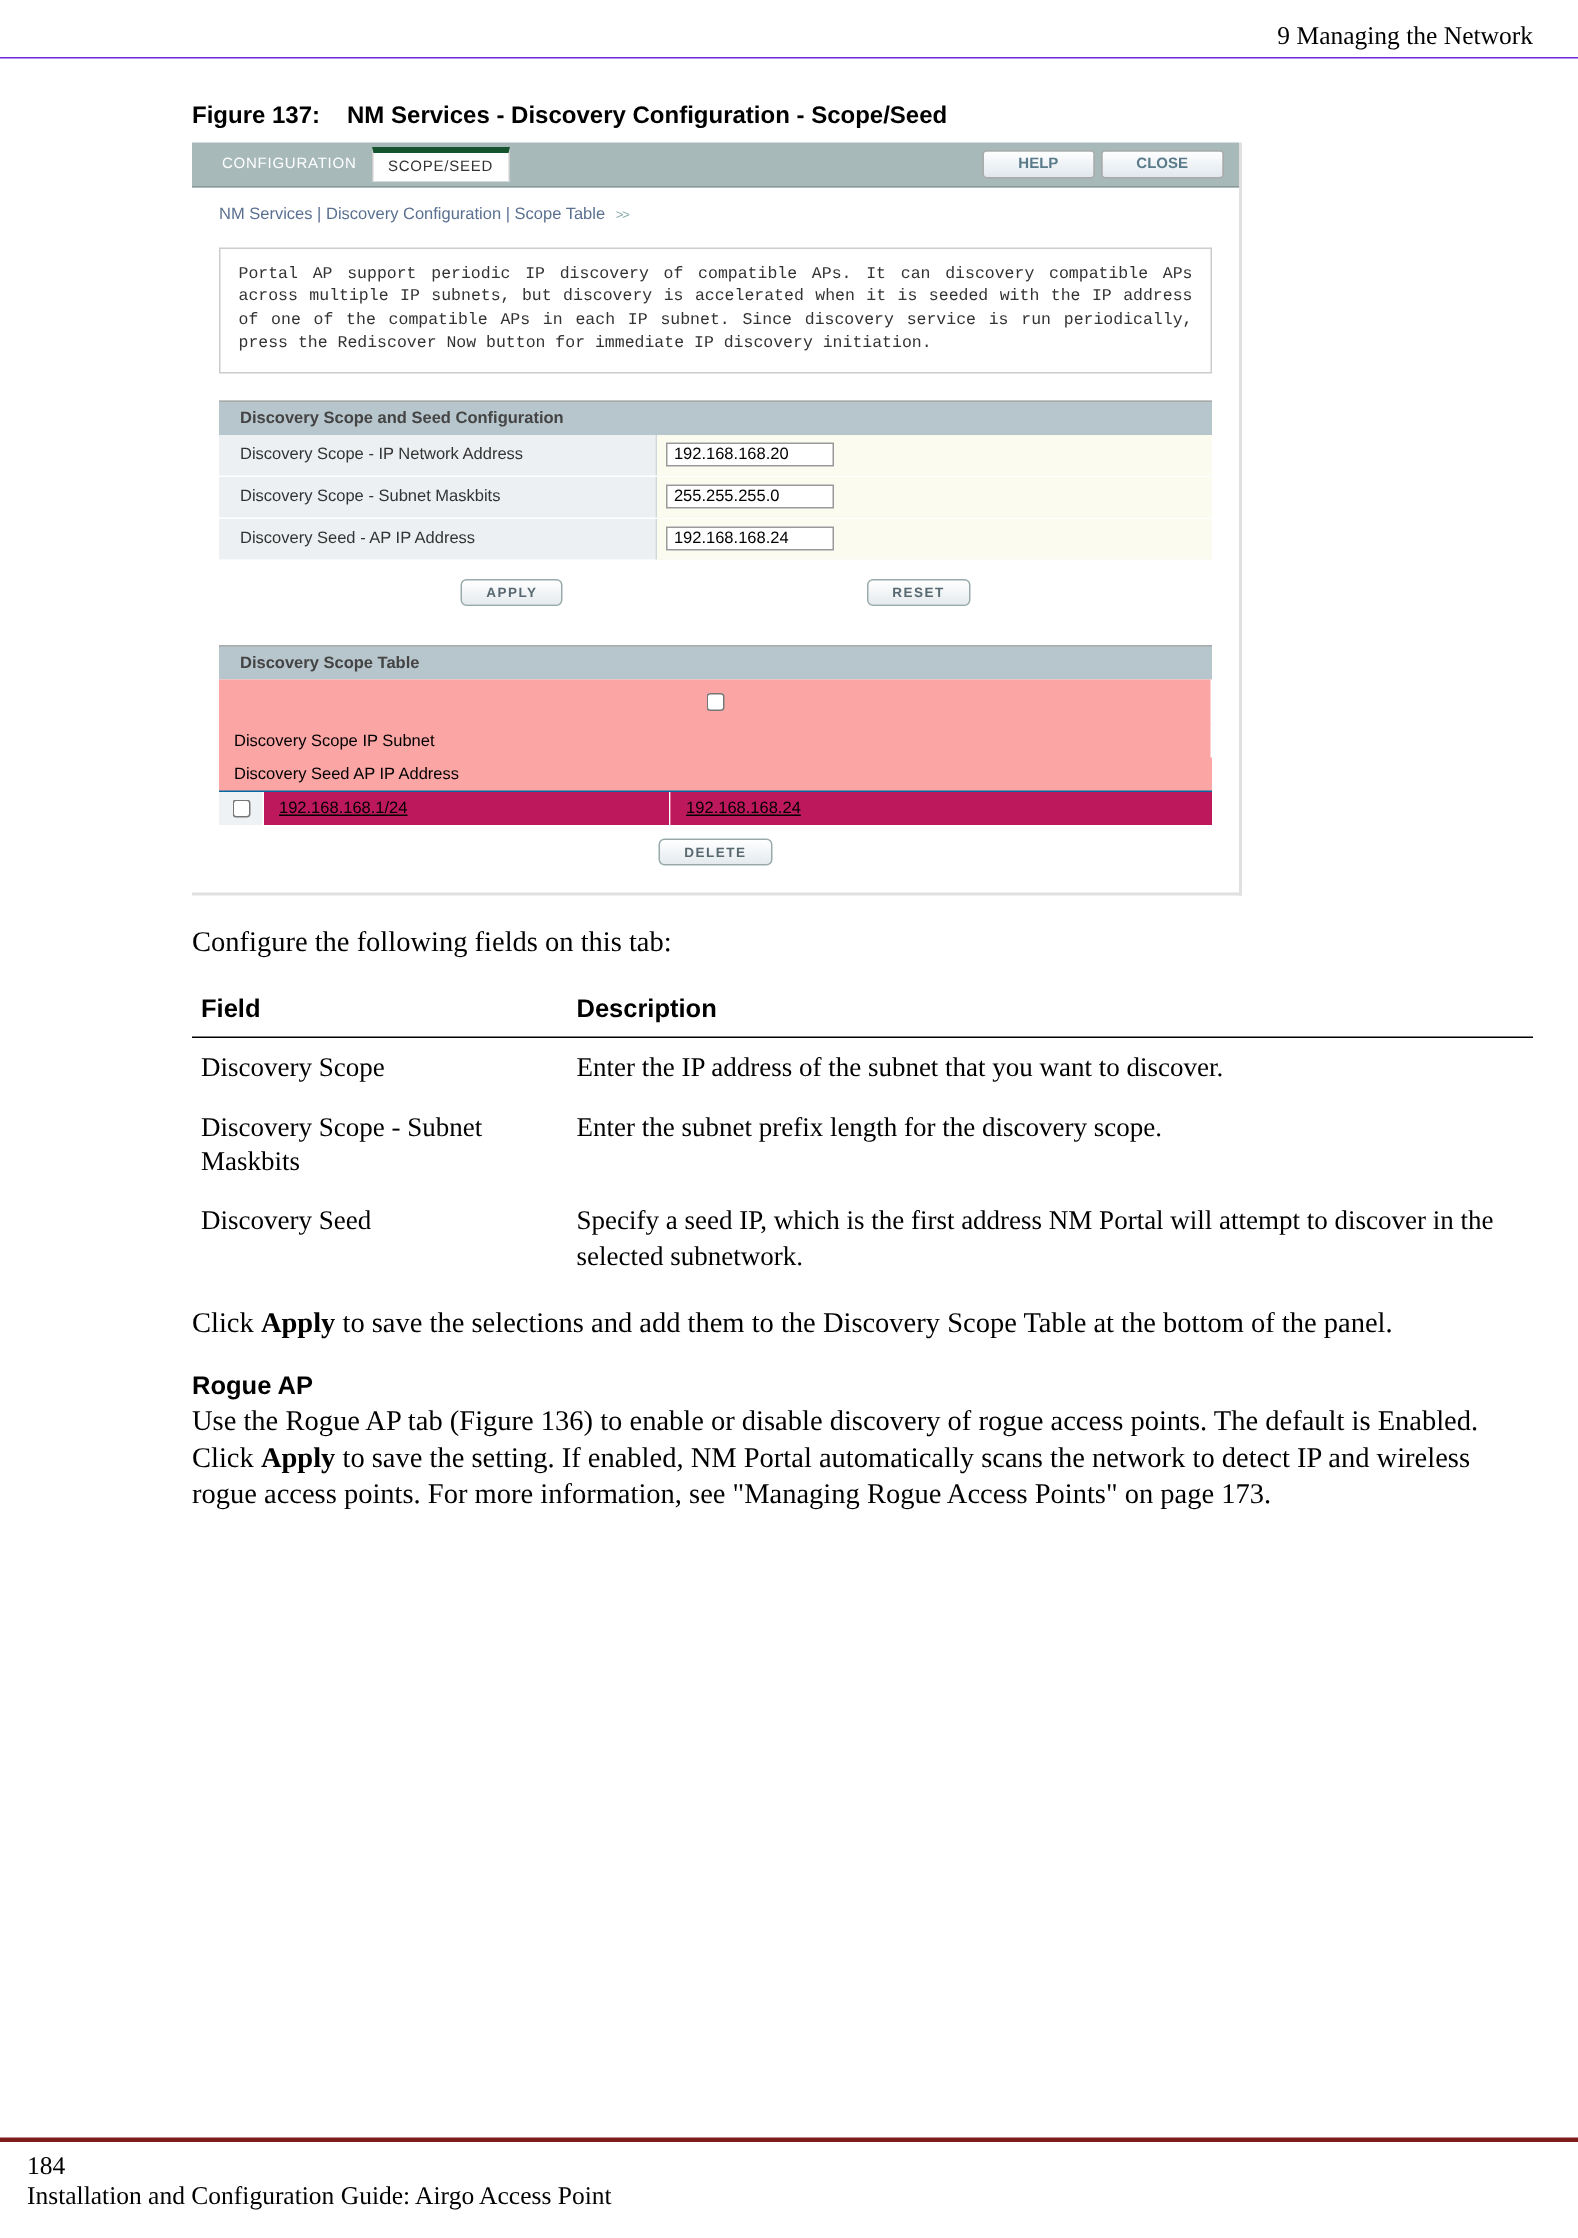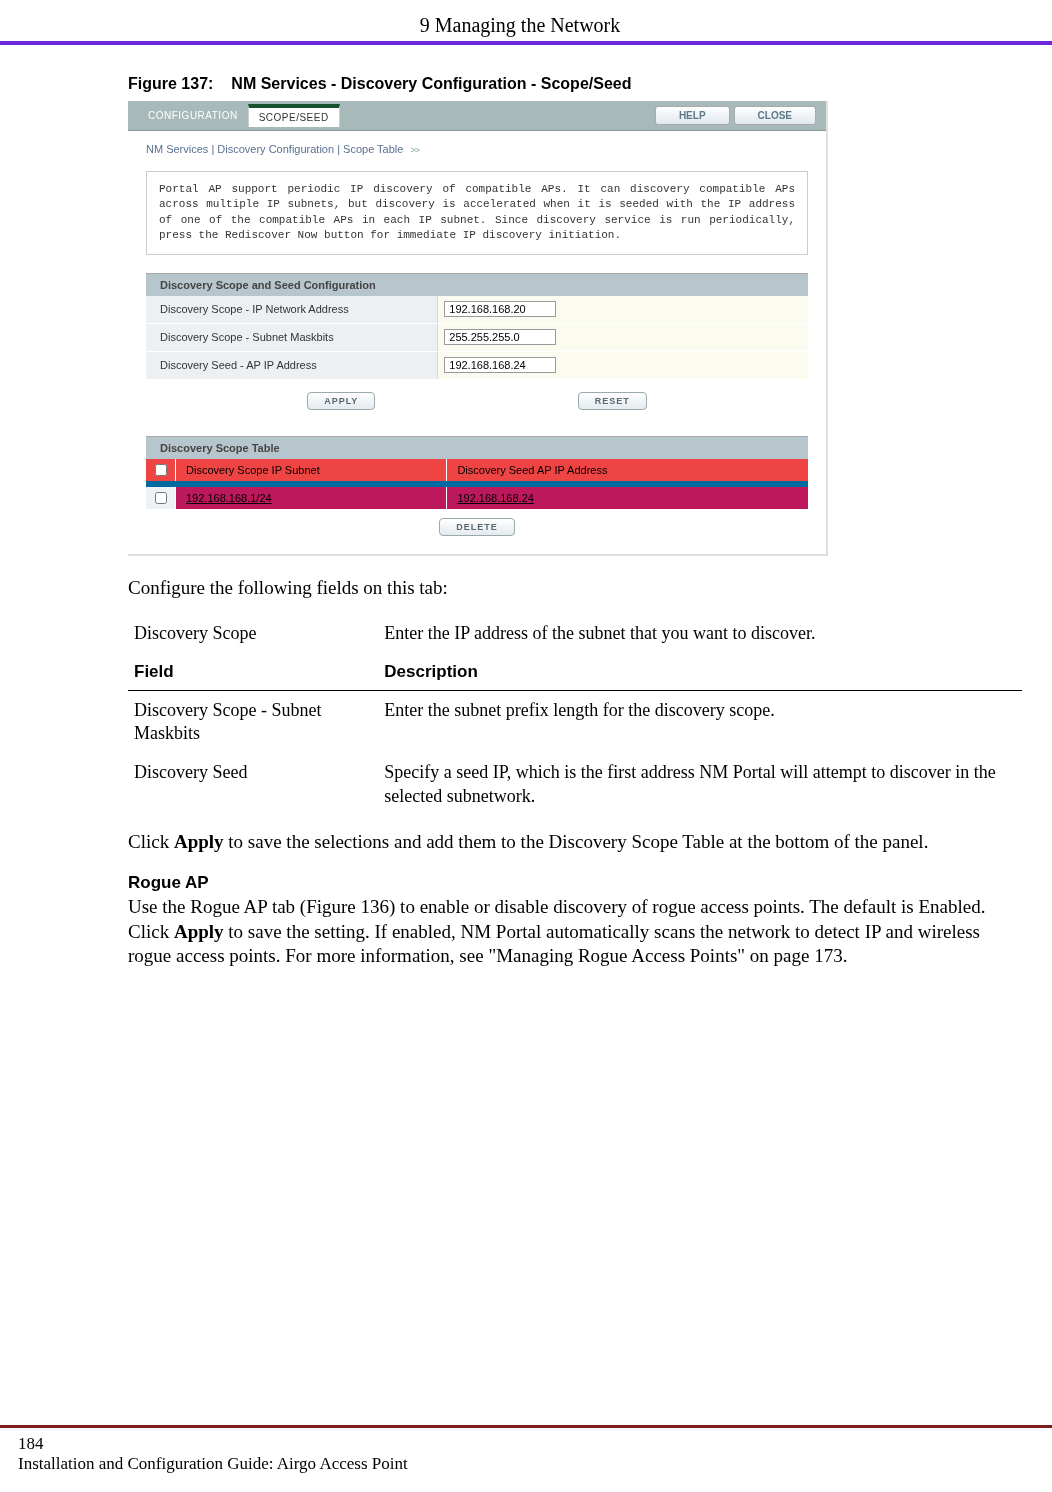--- a/index.html
+++ b/index.html
@@ -10,24 +10,24 @@
     body {
       font-family: "Times New Roman", Times, serif;
       background: #fff;
       width: 1052px;
       height: 1492px;
       position: relative;
       font-size: 17px;
     }
     .page-header {
       display: flex;
-      justify-content: center;
+      justify-content: flex-end;
       padding: 14px 30px 4px 18px;
-      border-bottom: 4px solid #6d28d9;
-      font-size: 20px;
+      border-bottom: 1px solid #6d28d9;
+      font-size: 17px;
     }
     .content {
       padding: 0 30px 0 0;
       margin-left: 128px;
     }
     .figure-title {
       font-family: Arial, Helvetica, sans-serif;
       font-weight: bold;
       font-size: 16px;
       margin: 30px 0 8px 0;
@@ -159,23 +159,24 @@
       letter-spacing: 1px;
       color: #586870;
       background: linear-gradient(#fff,#e4eaee);
       border: 1px solid #9aa;
       border-radius: 4px;
       padding: 3px 16px;
       cursor: pointer;
     }
     .table-hdr-row {
       display: flex;
-      background: #ef4444;
+      background: #fca5a5;
       margin: 0 18px;
-      border-bottom: 6px solid #0369a1;
+      border-bottom: 1px solid #0369a1;
+      flex-direction: column;
     }
     .table-hdr-row .cb, .table-body-row .cb {
       flex: 0 0 30px;
       display:flex;
       align-items:center;
       justify-content:center;
       border-right: 1px solid #fff;
       padding: 4px 0;
     }
     .table-hdr-row .c1, .table-body-row .c1 {
@@ -332,26 +333,26 @@
     <div class="delrow">
       <button class="pillbtn">DELETE</button>
     </div>
   </div>
 
   <div class="body-text">Configure the following fields on this tab:</div>
 
   <table class="desc-table">
     <tbody>
         <tr>
+      <th class="col1">Field</th>
+      <th>Description</th>
+    </tr>
+    <tr>
       <td>Discovery Scope</td>
       <td>Enter the IP address of the subnet that you want to discover.</td>
-    </tr>
-    <tr>
-      <th class="col1">Field</th>
-      <th>Description</th>
     </tr>
     <tr>
       <td>Discovery Scope - Subnet Maskbits</td>
       <td>Enter the subnet prefix length for the discovery scope.</td>
     </tr>
     <tr>
       <td>Discovery Seed</td>
       <td>Specify a seed IP, which is the first address NM Portal will attempt to discover in the selected subnetwork.</td>
     </tr>
   </tbody>

